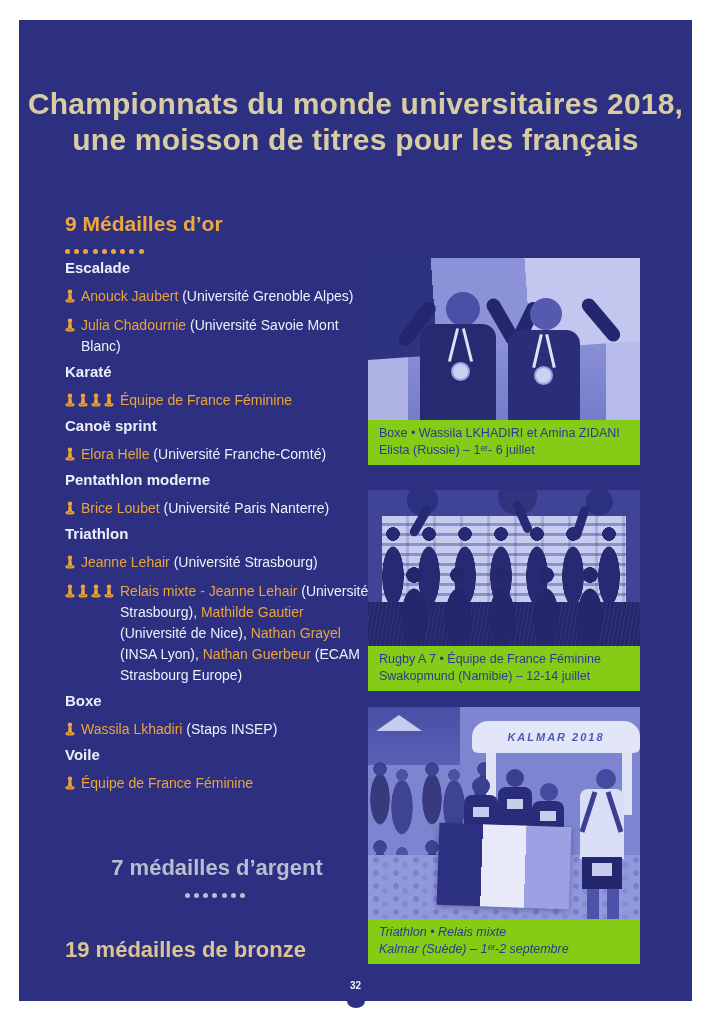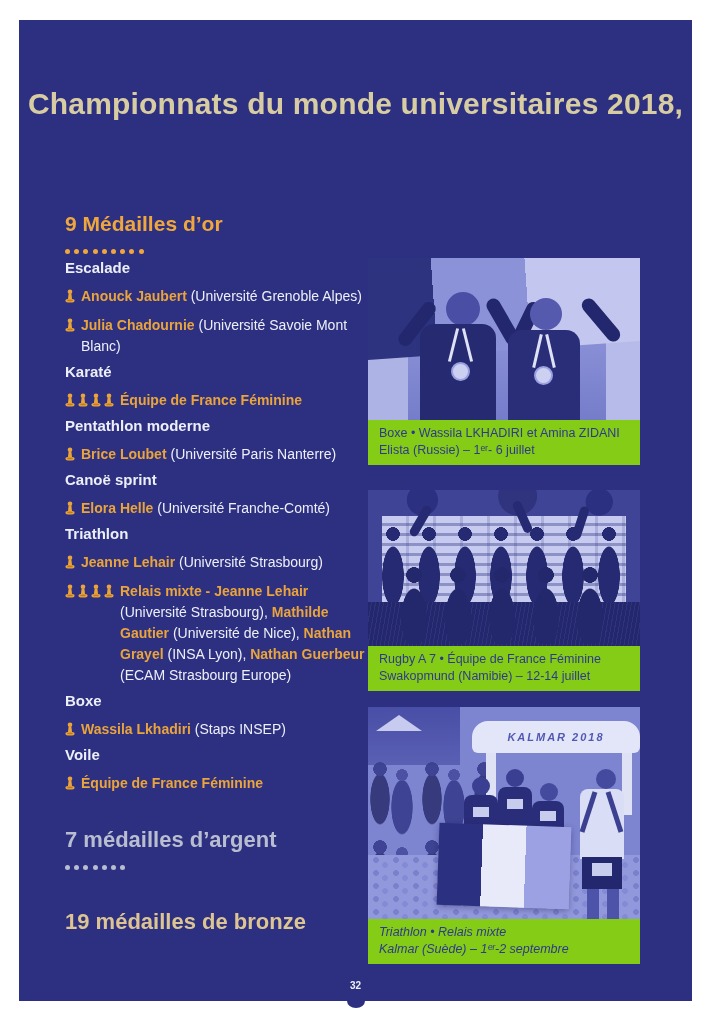--- a/index.html
+++ b/index.html
@@ -14,31 +14,31 @@
   
   .left-col{position:absolute;left:46px;top:192px;width:304px;}
   .medal-head h2{margin:0;font-size:21px;line-height:24px;font-weight:bold;}
   .gold-sec h2{color:#efa73d;}
   .silver-sec h2{color:#b9bdd0;font-size:22px;}
   .bronze-sec h2{color:#dcc493;font-size:22px;}
   .dots{margin-top:4px;height:6px;}
   .dot{display:inline-block;width:5px;height:5px;border-radius:50%;margin-right:4.2px;}
   .gold-sec .dot{background:#efa73d;}
   .silver-sec .dot{background:#b9bdd0;}
-  .silver-sec{margin-top:34px;}
+  .silver-sec{margin-top:62px;text-align:center;}
   .bronze-sec{margin-top:48px;}
 
   #sports-list{margin-top:12px;}
   .sport{margin-top:5px;}
   .sport-name{margin:0 0 2px 0;color:#edeff8;font-size:15px;font-weight:bold;line-height:20px;}
   .entry{display:flex;align-items:flex-start;margin-top:8px;}
   .medals{display:flex;gap:3px;flex:none;padding-top:3px;margin-right:6px;}
   .medals svg{display:block;}
   .entry-text{margin:0;font-size:14px;line-height:21px;color:#edeff8;}
-  .gold-name{color:#eaa43c;font-weight:bold;}
+  .gold-name{color:#eaa43c;font-weight:normal;}
 
   
   .right-col{position:absolute;left:349px;top:238px;width:272px;}
   .card{margin:0 0 25px 0;}
   .card:nth-child(3){margin-bottom:0;font-style:italic;}
   .photo{position:relative;width:272px;overflow:hidden;}
   .caption{background:#84cc16;color:#2f3a8e;font-size:12.5px;line-height:17px;padding:5px 11px 6px 11px;}
 
   
   .p1{height:162px;background:linear-gradient(180deg,#9aa0de 0%,#8289d2 70%,#757cc9 100%);}
@@ -145,20 +145,21 @@
          border-radius:50%;background:#2d3080;}
 </style>
 </head>
 <body>
 
 <div class="canvas">
   <div class="page">
 
     <header class="title">
       <div>Championnats du monde universitaires 2018,</div>
+      <div>une moisson de titres pour les français</div>
     </header>
 
     <div class="left-col">
       <section class="medal-head gold-sec">
         <h2>9 Médailles d’or</h2>
         <div class="dots"><span class="dot"></span><span class="dot"></span><span class="dot"></span><span class="dot"></span><span class="dot"></span><span class="dot"></span><span class="dot"></span><span class="dot"></span><span class="dot"></span></div>
       </section>
 
       <div id="sports-list">
           <section class="sport">
@@ -212,45 +213,45 @@
                   <circle cx="5" cy="2.7" r="2.3" fill="#eaa43c"></circle>
                   <path d="M3.6 4.6 L6.4 4.6 L7.1 10.8 L2.9 10.8 Z" fill="#eaa43c"></path>
                   <ellipse cx="5" cy="11.7" rx="4.6" ry="1.9" fill="#eaa43c"></ellipse>
                   <ellipse cx="5" cy="11.4" rx="2.9" ry="0.9" fill="#c07c1f"></ellipse>
                 </svg>
               </span>
               <p class="entry-text"><span class="gold-name">Équipe de France Féminine</span></p>
             </div>
           </section>
           <section class="sport">
+            <h3 class="sport-name">Canoë sprint</h3>
+            <div class="entry">
+              <span class="medals">
+                <svg width="10" height="14" viewBox="0 0 10 14">
+                  <circle cx="5" cy="2.7" r="2.3" fill="#eaa43c"></circle>
+                  <path d="M3.6 4.6 L6.4 4.6 L7.1 10.8 L2.9 10.8 Z" fill="#eaa43c"></path>
+                  <ellipse cx="5" cy="11.7" rx="4.6" ry="1.9" fill="#eaa43c"></ellipse>
+                  <ellipse cx="5" cy="11.4" rx="2.9" ry="0.9" fill="#c07c1f"></ellipse>
+                </svg>
+              </span>
+              <p class="entry-text"><span class="gold-name">Elora Helle</span><span class="plain"> (Université Franche-Comté)</span></p>
+            </div>
+          </section>
+          <section class="sport">
             <h3 class="sport-name">Pentathlon moderne</h3>
             <div class="entry">
               <span class="medals">
                 <svg width="10" height="14" viewBox="0 0 10 14">
                   <circle cx="5" cy="2.7" r="2.3" fill="#eaa43c"></circle>
                   <path d="M3.6 4.6 L6.4 4.6 L7.1 10.8 L2.9 10.8 Z" fill="#eaa43c"></path>
                   <ellipse cx="5" cy="11.7" rx="4.6" ry="1.9" fill="#eaa43c"></ellipse>
                   <ellipse cx="5" cy="11.4" rx="2.9" ry="0.9" fill="#c07c1f"></ellipse>
                 </svg>
               </span>
               <p class="entry-text"><span class="gold-name">Brice Loubet</span><span class="plain"> (Université Paris Nanterre)</span></p>
-            </div>
-          </section>
-          <section class="sport">
-            <h3 class="sport-name">Canoë sprint</h3>
-            <div class="entry">
-              <span class="medals">
-                <svg width="10" height="14" viewBox="0 0 10 14">
-                  <circle cx="5" cy="2.7" r="2.3" fill="#eaa43c"></circle>
-                  <path d="M3.6 4.6 L6.4 4.6 L7.1 10.8 L2.9 10.8 Z" fill="#eaa43c"></path>
-                  <ellipse cx="5" cy="11.7" rx="4.6" ry="1.9" fill="#eaa43c"></ellipse>
-                  <ellipse cx="5" cy="11.4" rx="2.9" ry="0.9" fill="#c07c1f"></ellipse>
-                </svg>
-              </span>
-              <p class="entry-text"><span class="gold-name">Elora Helle</span><span class="plain"> (Université Franche-Comté)</span></p>
             </div>
           </section>
           <section class="sport">
             <h3 class="sport-name">Triathlon</h3>
             <div class="entry">
               <span class="medals">
                 <svg width="10" height="14" viewBox="0 0 10 14">
                   <circle cx="5" cy="2.7" r="2.3" fill="#eaa43c"></circle>
                   <path d="M3.6 4.6 L6.4 4.6 L7.1 10.8 L2.9 10.8 Z" fill="#eaa43c"></path>
                   <ellipse cx="5" cy="11.7" rx="4.6" ry="1.9" fill="#eaa43c"></ellipse>

